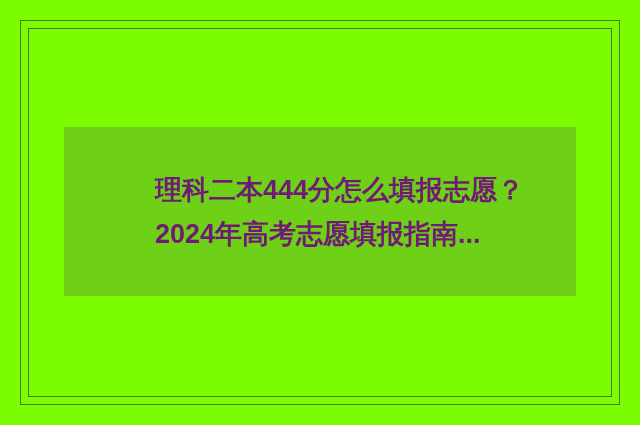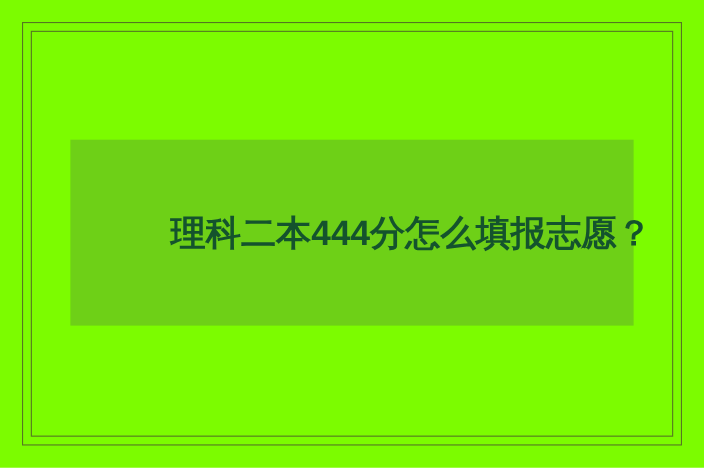--- a/index.html
+++ b/index.html
@@ -57,36 +57,37 @@
     display: flex;
     flex-direction: column;
     justify-content: center;
     align-items: flex-start;
     padding-left: 91px;
     padding-right: 20px;
   }
 
   
   .caption-line {
-    color: #14532d;
+    color: #701a75;
     font-family: "Liberation Sans", "DejaVu Sans", sans-serif;
     font-weight: bold;
-    font-size: 32px;
+    font-size: 27px;
     line-height: 44px;
     letter-spacing: 0px;
     white-space: nowrap;
     text-align: center;
   }
 </style>
 </head>
 <body>
 
 <div id="canvas">
 
   <div class="frame frame-outer"></div>
 
   <div class="frame frame-inner"></div>
 
   <div id="caption-band">
     <div class="caption-line">理科二本444分怎么填报志愿？</div>
+    <div class="caption-line">2024年高考志愿填报指南...</div>
   </div>
 
 </div>
 
 </body></html>

